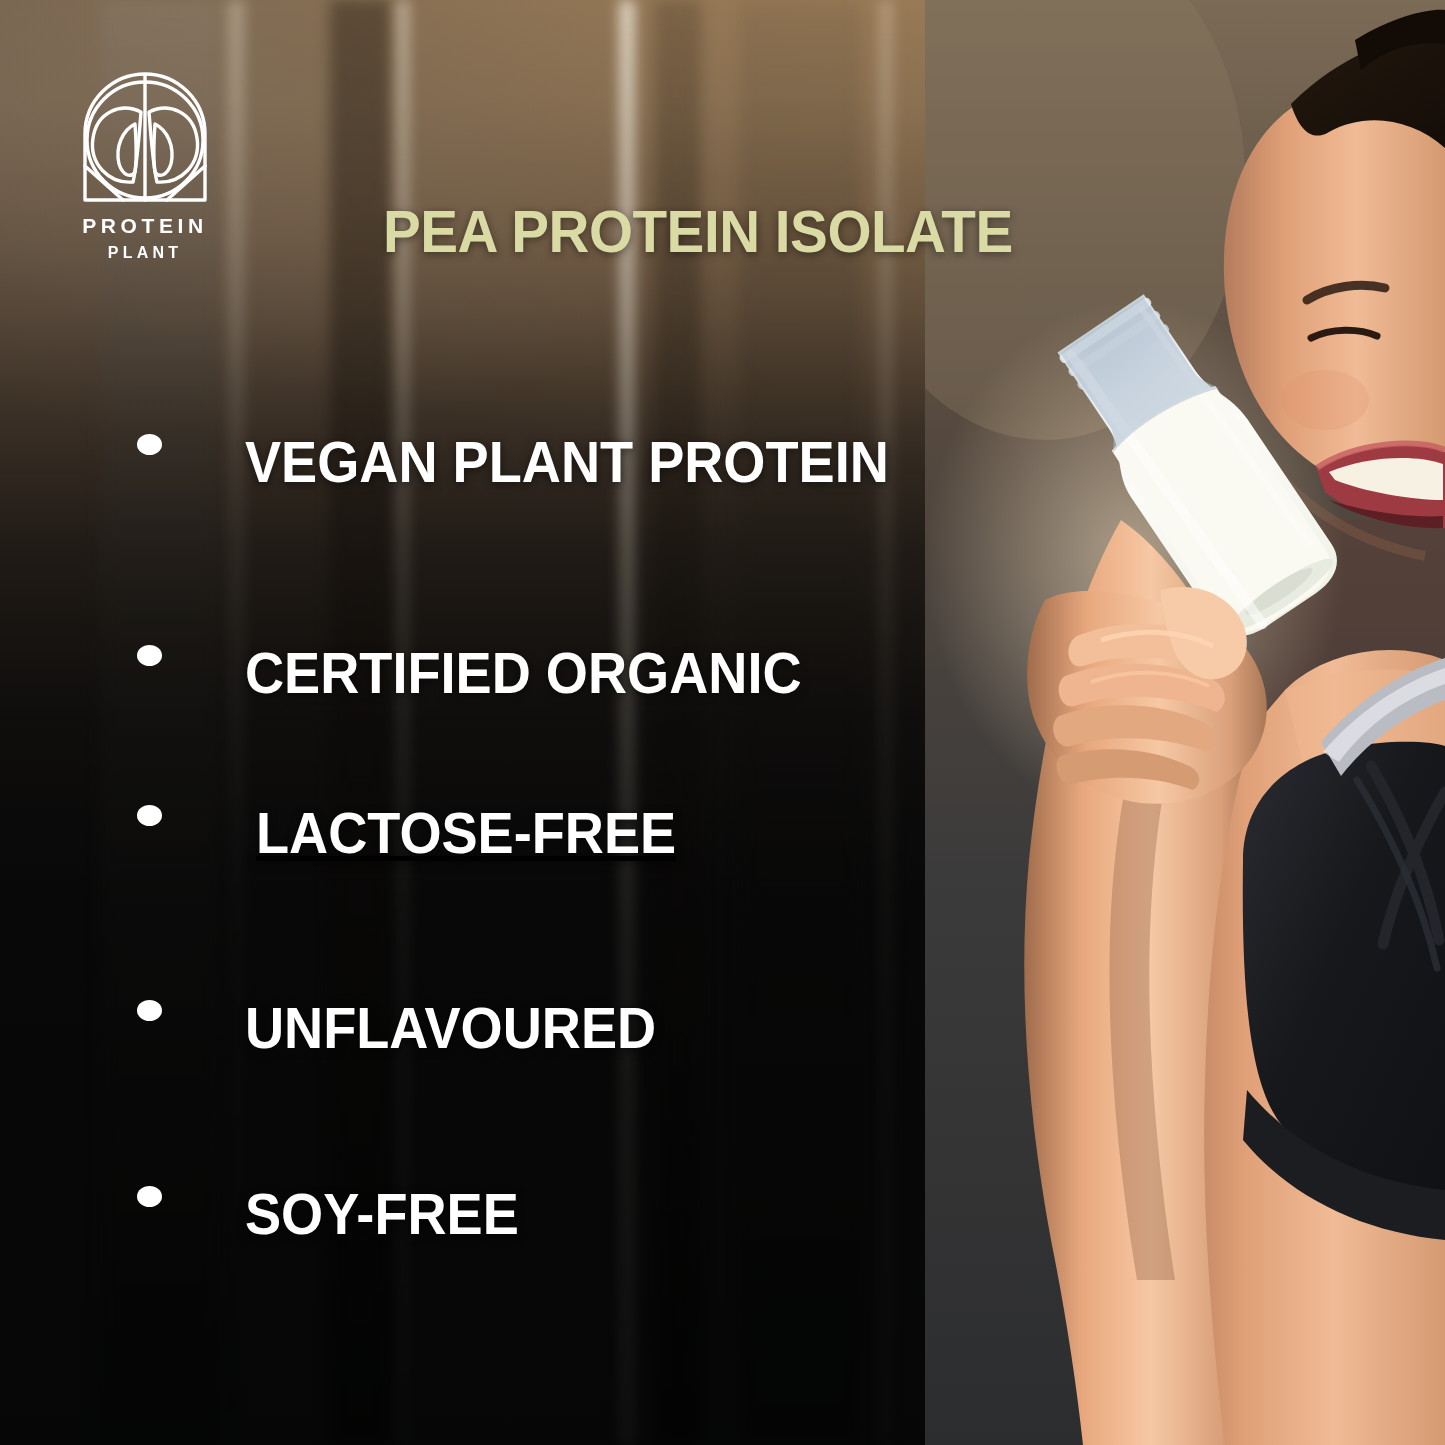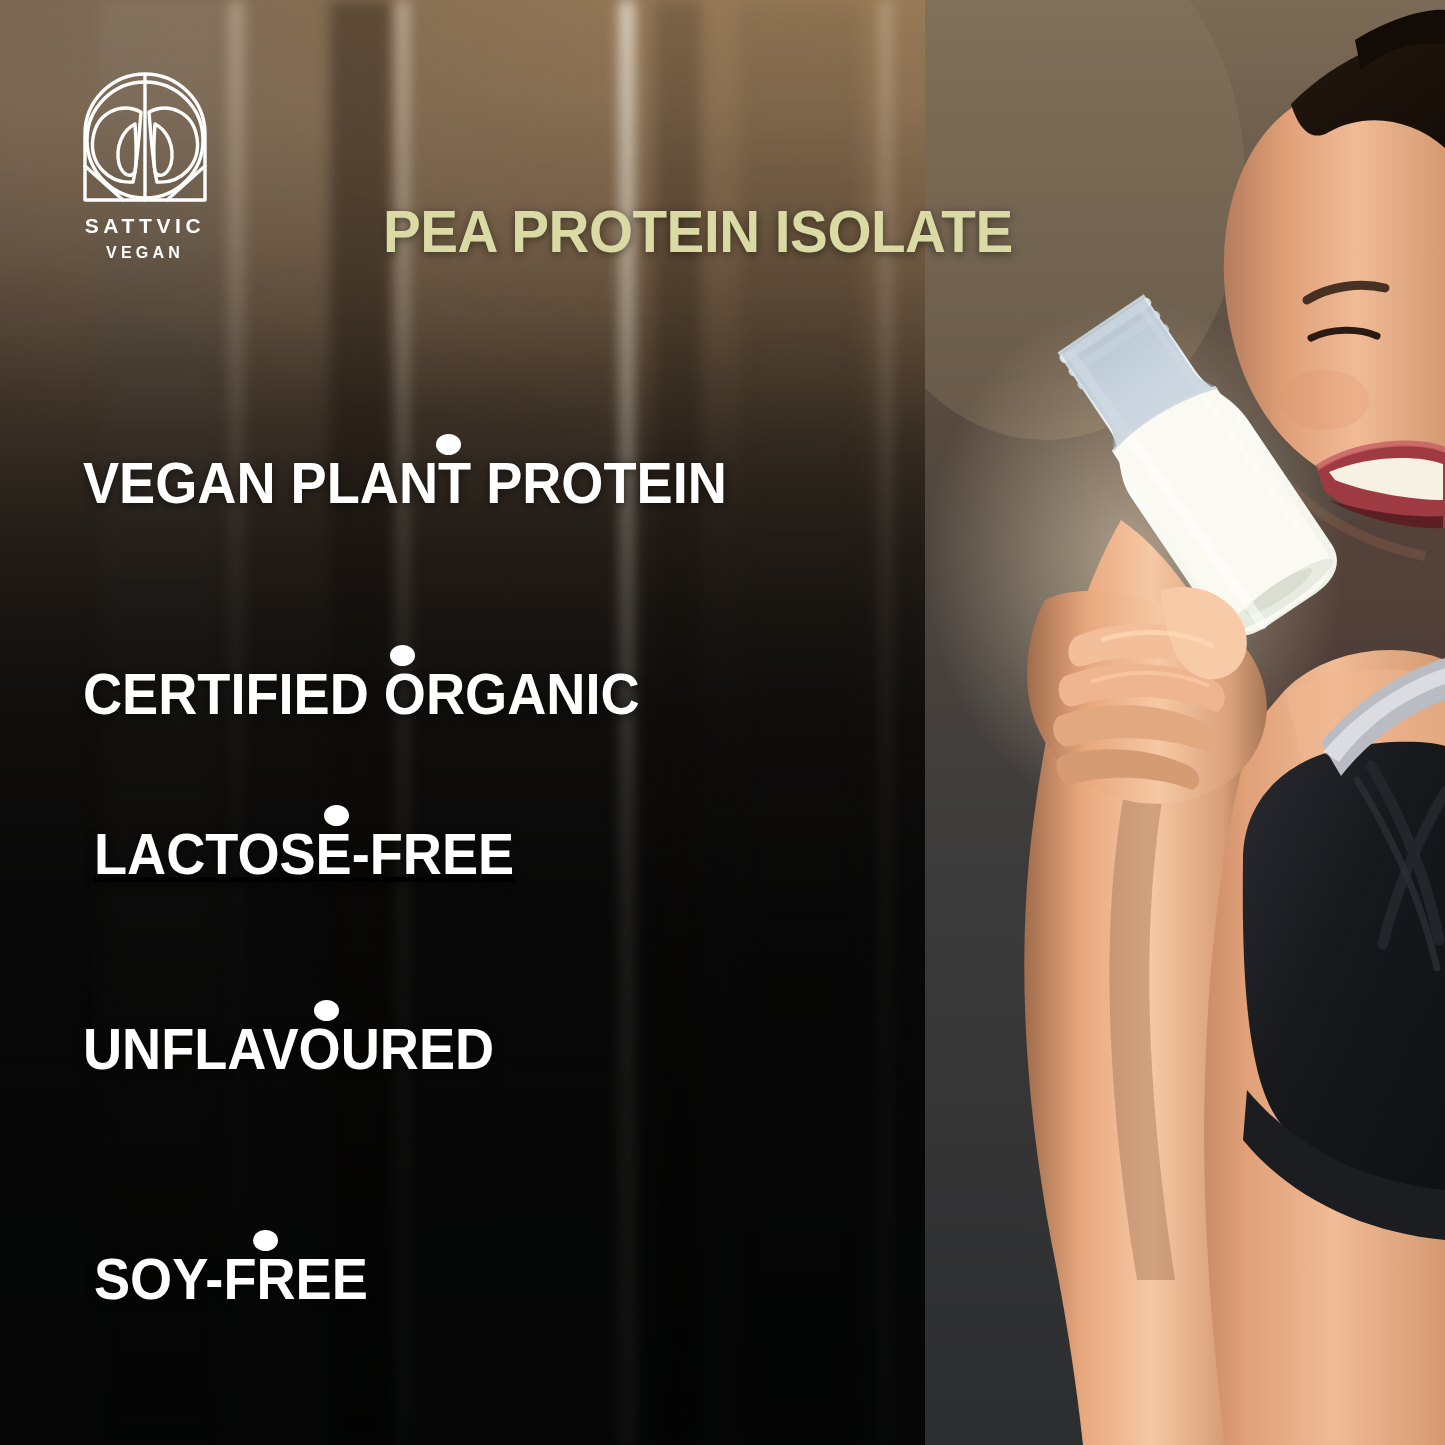--- a/index.html
+++ b/index.html
@@ -91,37 +91,37 @@
     font-size:59px;font-weight:800;letter-spacing:-0.5px;
     color:#d9daa4;
     line-height:1;
     white-space:nowrap;
     transform:scaleX(.96);transform-origin:left center;
     text-shadow:0 2px 9px rgba(0,0,0,.45);
   }
 
   
   .features{position:absolute;left:0;top:0;width:1000px;}
-  .feature{position:absolute;display:flex;align-items:center;flex-direction:column;}
+  .feature{position:absolute;display:flex;align-items:flex-start;}
   .bullet{
     width:25px;height:21px;border-radius:50%;
     background:#ffffff;flex:0 0 auto;
     margin-left:137px;
   }
   .flabel{
     color:#ffffff;font-weight:800;font-size:57px;line-height:1;
     white-space:nowrap;
     text-shadow:0 2px 10px rgba(0,0,0,.55);
     transform:scaleX(.95);transform-origin:left center;
   }
   .f0{top:434px;}  .f0 .flabel{margin-left:83px;}
   .f1{top:622px;margin-top:23px;}  .f1 .flabel{margin-left:83px;}
   .f2{top:805px;text-decoration:underline;}  .f2 .flabel{margin-left:94px;}
   .f3{top:1000px;}  .f3 .flabel{margin-left:83px;}
-  .f4{top:1230px;margin-left:11px;} .f4 .flabel{margin-left:83px;}
+  .f4{top:1186px;} .f4 .flabel{margin-left:83px;}
 </style>
 </head>
 <body>
 
 <div id="poster">
 
   <div class="bg-base"></div>
   <div class="bg-warm"></div>
   <div class="streaks">
     <span class="s7"></span>
@@ -281,22 +281,22 @@
 
         <path d="M64 40 C44 30 20 40 16 66 C12 92 32 112 56 110 C60 94 62 66 64 40 Z"></path>
 
         <path d="M58 52 C46 58 38 74 42 92 C46 104 54 106 58 100 C60 86 59 66 58 52 Z"></path>
 
         <path d="M72 40 C92 30 116 40 120 66 C124 92 104 112 80 110 C76 94 74 66 72 40 Z"></path>
 
         <path d="M78 52 C90 58 98 74 94 92 C90 104 82 106 78 100 C76 86 77 66 78 52 Z"></path>
       </g>
     </svg>
-    <div class="logo-word">SATTVIC</div>
-    <div class="logo-sub">VEGAN</div>
+    <div class="logo-word">PROTEIN</div>
+    <div class="logo-sub">PLANT</div>
   </div>
 
   <div class="title">PEA PROTEIN ISOLATE</div>
 
   <div class="features">
 
     <div class="feature f0">
       <div class="bullet"></div>
       <div class="flabel">VEGAN PLANT PROTEIN</div>
     </div>

